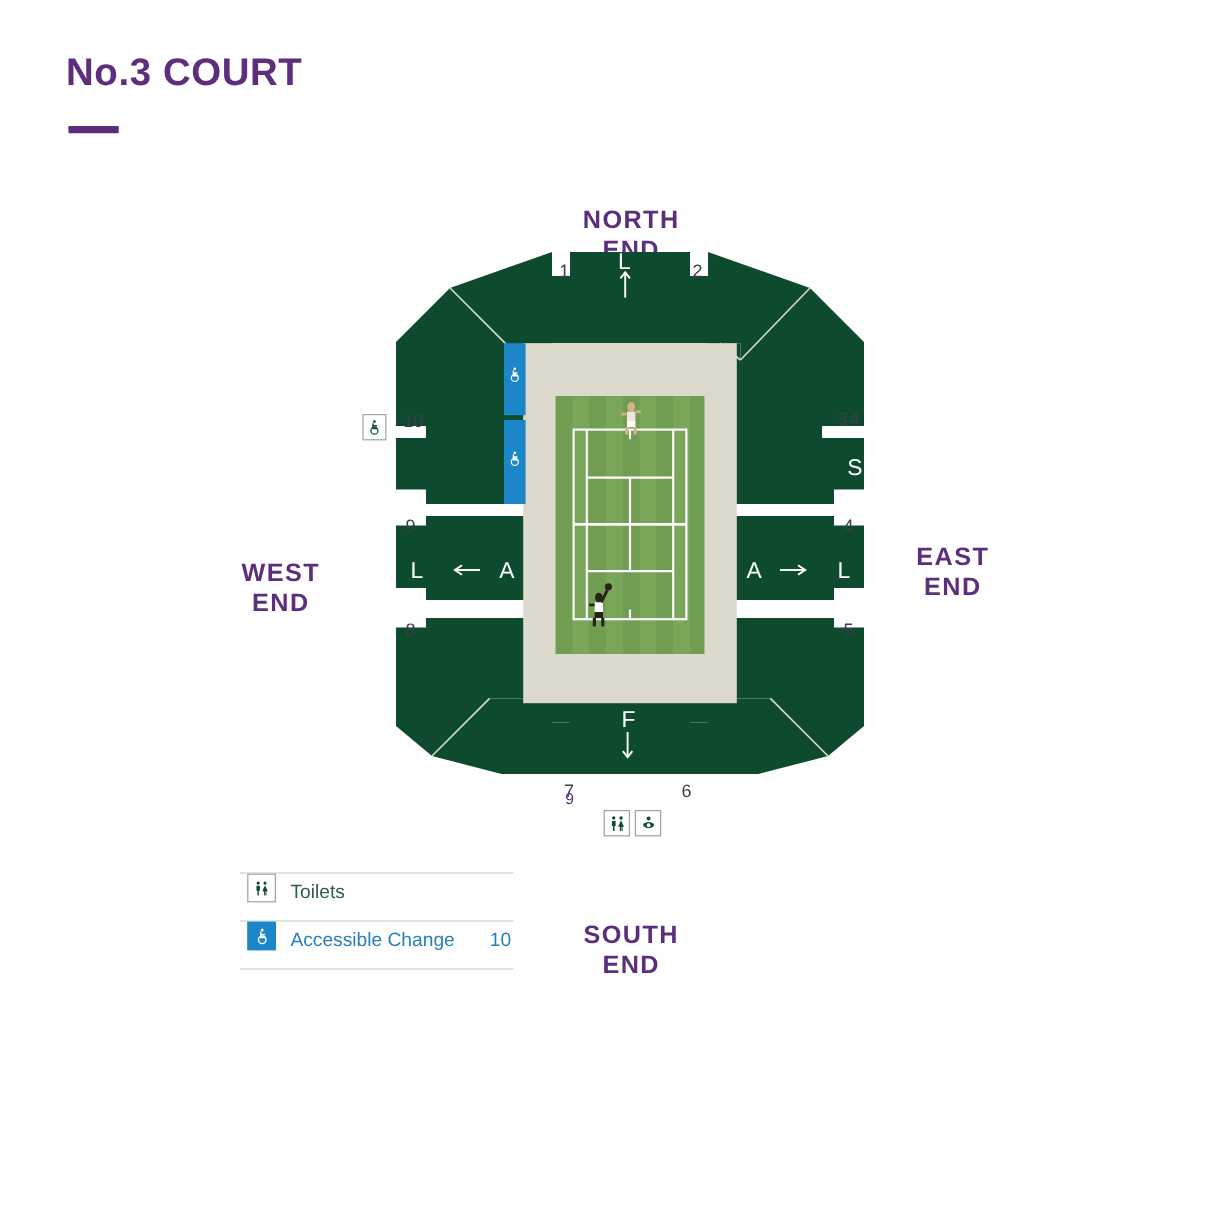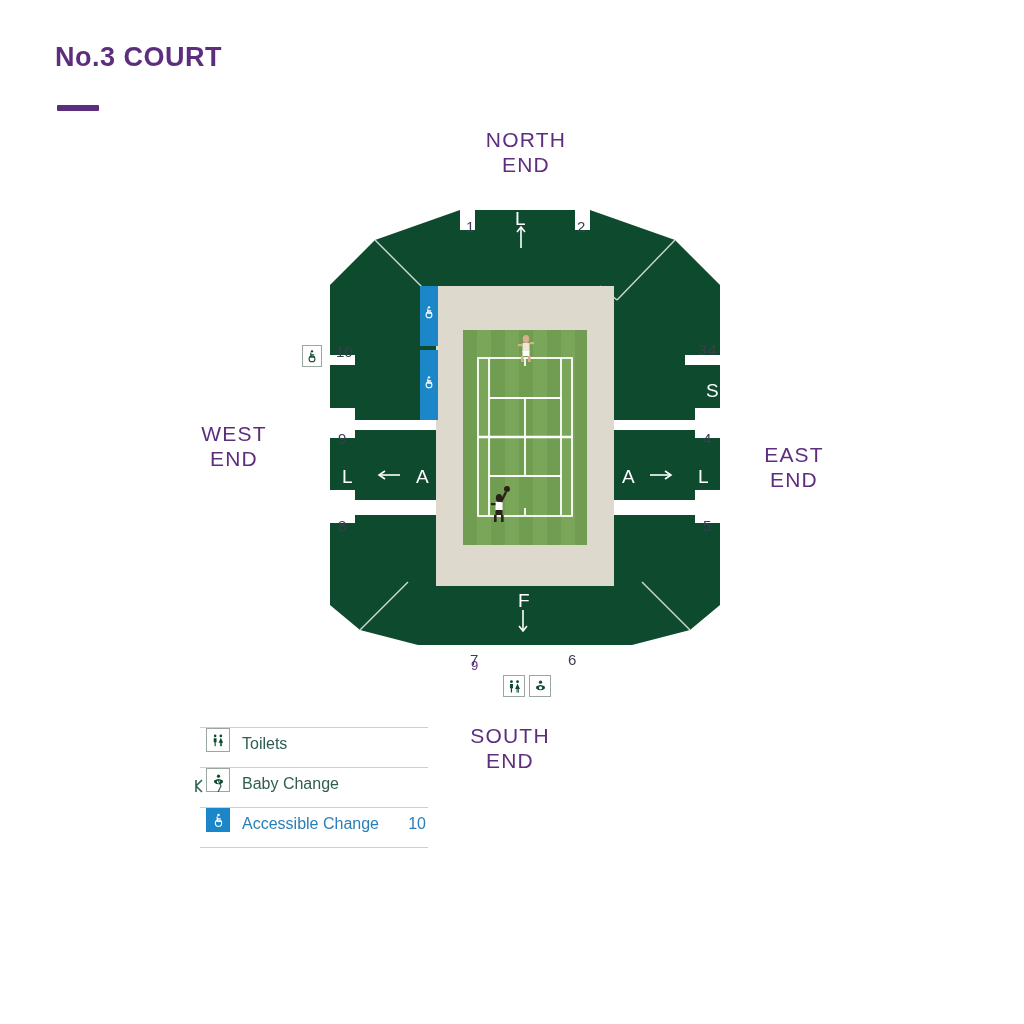--- a/index.html
+++ b/index.html
@@ -4,36 +4,36 @@
 <style>
   html,body{margin:0;padding:0;}
   body{
     width:1024px;height:1024px;background:#ffffff;
     font-family:"Liberation Sans", sans-serif;
     position:relative;overflow:hidden;
   }
   
   #page-title{
     position:absolute;left:55px;top:42px;
-    font-size:27px;font-weight:bold;letter-spacing:0.5px;
+    font-size:32px;font-weight:bold;letter-spacing:0.5px;
     color:#5d2e7e;
   }
   #title-rule{
     position:absolute;left:57px;top:105px;
     width:42px;height:6px;background:#5d2e7e;border-radius:1px;
   }
   
   .compass{
     position:absolute;color:#5d2e7e;font-size:21px;line-height:25px;
-    letter-spacing:1.2px;text-align:center;font-weight:400;
+    letter-spacing:1.2px;text-align:center;font-weight:700;margin-top:44px;
   }
   #compass-north{left:466px;top:127px;width:120px;}
-  #compass-south{left:450px;top:723px;width:120px;}
+  #compass-south{left:466px;top:723px;width:120px;}
   #compass-west{left:174px;top:421px;width:120px;}
-  #compass-east{left:734px;top:442px;width:120px;}
+  #compass-east{left:734px;top:408px;width:120px;}
 
   
   #stadium-map{position:absolute;left:300px;top:190px;width:450px;height:500px;}
   #stadium-svg{position:absolute;left:0;top:0;}
 
   .stand-label{
     position:absolute;font-size:15px;color:#3d3d4e;
     font-family:"Liberation Sans", sans-serif;
   }
   .stand-label.pur{color:#5d2e7e;}
@@ -275,34 +275,20 @@
         <path d="M6.5,8 L11.5,8 L11.5,15 L10,15 L10,22 L8,22 L8,15 L6.5,15 Z" fill="#0d4a2e"></path>
         <circle cx="19" cy="4" r="2.3" fill="#0d4a2e"></circle>
         <path d="M19,7 L23,16 L15,16 Z" fill="#0d4a2e"></path>
         <rect x="17.4" y="15" width="1.5" height="7" fill="#0d4a2e"></rect>
         <rect x="19.6" y="15" width="1.5" height="7" fill="#0d4a2e"></rect>
       </svg>
     </div>
     <div class="legend-text">Toilets</div>
   </div>
 
-  <div class="legend-row">
-    <svg class="ghost-icon" viewBox="0 0 28 24">
-      <path d="M2,6 L2,18 M2,12 L8,6 M2,12 L8,18" stroke="#0d4a2e" stroke-width="1.6" fill="none"></path>
-      <path d="M24,6 L27,12 L24,18" stroke="#0d4a2e" stroke-width="1.2" fill="none"></path>
-    </svg>
-    <div class="legend-icon">
-      <svg viewBox="0 0 24 24" width="15" height="15">
-        <circle cx="12" cy="5" r="2.6" fill="#0d4a2e"></circle>
-        <path d="M5,12 Q12,7 19,12 L19,15 Q12,21 5,15 Z" fill="#0d4a2e"></path>
-        <circle cx="12" cy="14" r="2.6" fill="#ffffff"></circle>
-      </svg>
-    </div>
-    <div class="legend-text">Baby Change</div>
-  </div>
 
 
   <div class="legend-row">
     <div class="legend-icon blue">
       <svg viewBox="0 0 24 24" width="15" height="16">
         <circle cx="12" cy="4" r="2" fill="#ffffff"></circle>
         <path d="M10,7 L10,14 L16,14 M10,10 L15,10" stroke="#ffffff" stroke-width="2" fill="none" stroke-linecap="round"></path>
         <circle cx="12" cy="17" r="5" stroke="#ffffff" stroke-width="1.8" fill="none"></circle>
       </svg>
     </div>

